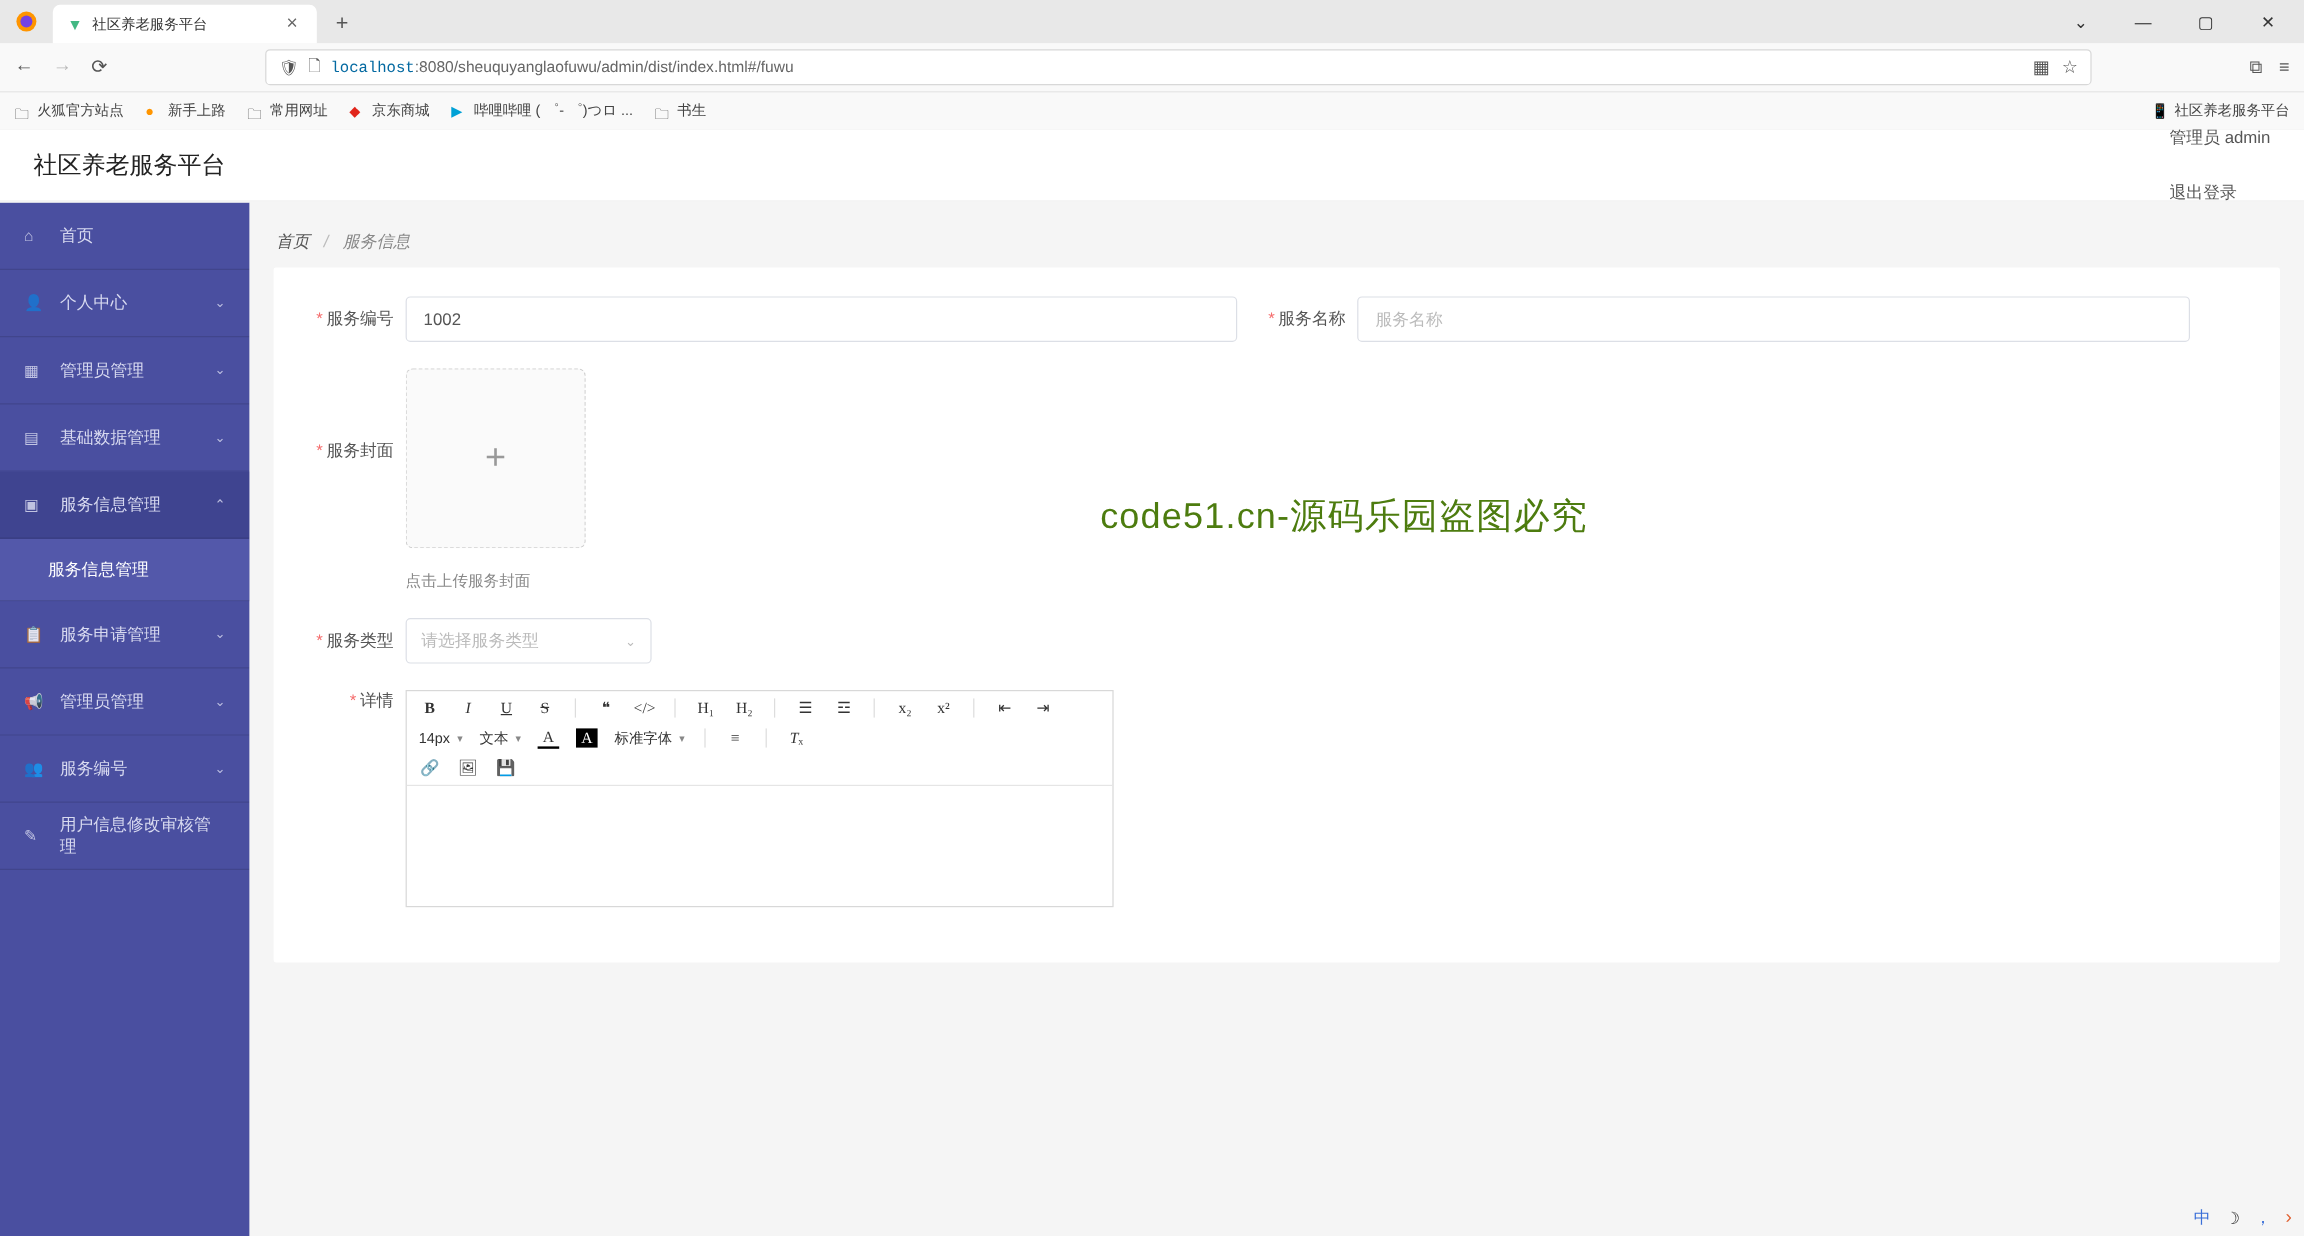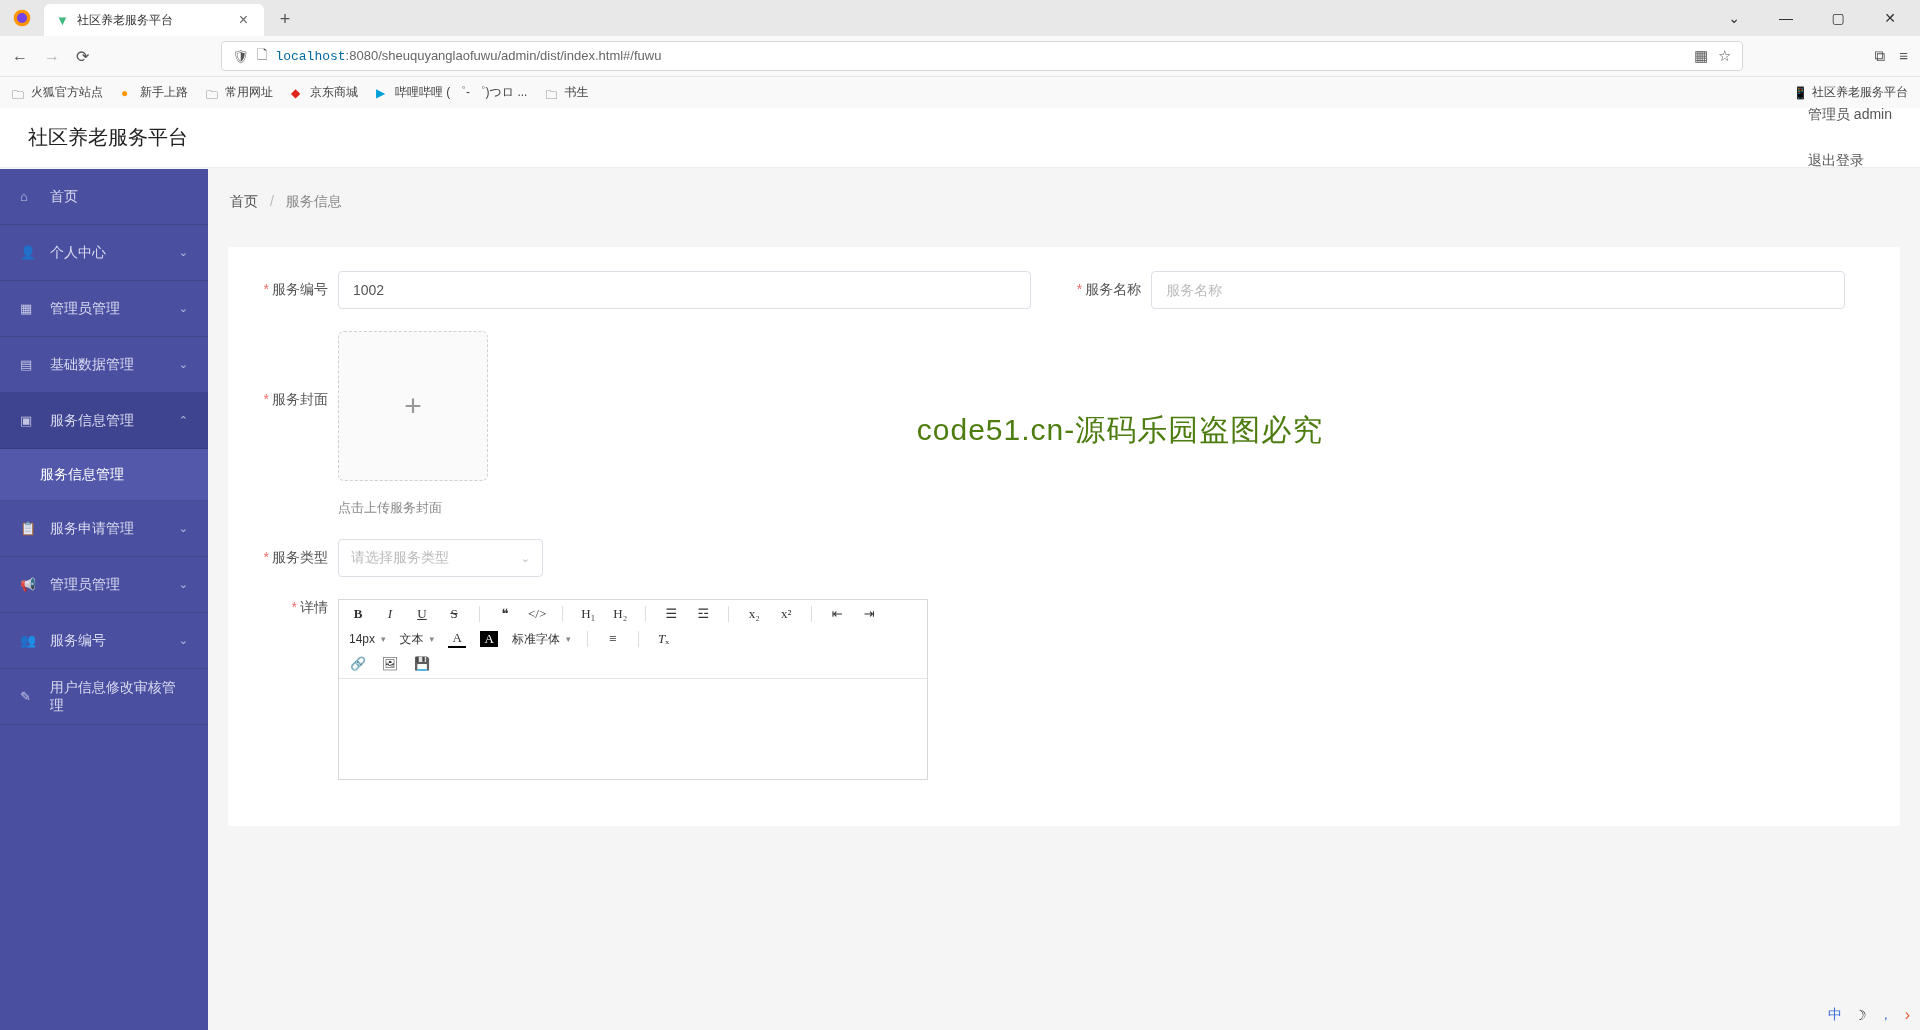--- a/index.html
+++ b/index.html
@@ -41,26 +41,26 @@
 .header-app .right span { cursor: pointer; }
 
 .sidebar { width: 208px; background: #4a4fa0; color: #d8daf0; margin-top: 60px; height: calc(100% - 60px); overflow-y: auto; flex-shrink: 0; }
 .menu-item { height: 56px; display: flex; align-items: center; padding: 0 20px; font-size: 14px; cursor: pointer; border-bottom: 1px solid rgba(0,0,0,0.12); position: relative; }
 .menu-item.active-parent { background: #3f4490; }
 .menu-item .mi-icon { width: 18px; margin-right: 12px; opacity: 0.85; font-size: 13px; }
 .menu-item .arrow { margin-left: auto; font-size: 11px; opacity: 0.8; }
 .submenu-item { height: 52px; display: flex; align-items: center; padding-left: 40px; font-size: 14px; background: #5358aa; color: #fff; cursor: pointer; border-bottom: 1px solid rgba(0,0,0,0.12); }
 
 .main { flex: 1; margin-top: 60px; padding: 20px; overflow-y: auto; background: #f5f5f5; position: relative; }
-.breadcrumb { font-size: 14px; color: #888; margin-bottom: 32px; padding: 4px 2px; }
+.breadcrumb { font-size: 14px; color: #888; margin-bottom: 8px; padding: 4px 2px; font-style: italic; }
 .breadcrumb .bc-home { color: #555; }
 .breadcrumb .sep { margin: 0 8px; color: #bbb; }
 
 .form-card { background: #fff; padding: 24px 18px; border-radius: 2px; }
-.form-row { display: flex; gap: 28px; margin-bottom: 22px; align-items: flex-start; }
+.form-row { display: flex; gap: 8px; margin-bottom: 22px; align-items: flex-start; }
 .form-item { display: flex; align-items: center; }
 .form-item.half { width: 48%; }
 .form-label { width: 82px; text-align: right; font-size: 14px; color: #555; margin-right: 10px; flex-shrink: 0; }
 .form-label .req { color: #f56c6c; margin-right: 3px; }
 .form-input { flex: 1; height: 38px; border: 1px solid #dcdfe6; border-radius: 4px; padding: 4px 14px; font-size: 14px; color: #555; outline: none; }
 .form-input::placeholder { color: #bbb; }
 
 .upload-box { width: 150px; height: 150px; border: 1px dashed #d0d0d0; border-radius: 6px; display: flex; align-items: center; justify-content: center; font-size: 30px; color: #999; cursor: pointer; background: #fafafa; }
 .upload-hint { font-size: 13px; color: #888; margin-top: 18px; }
 

